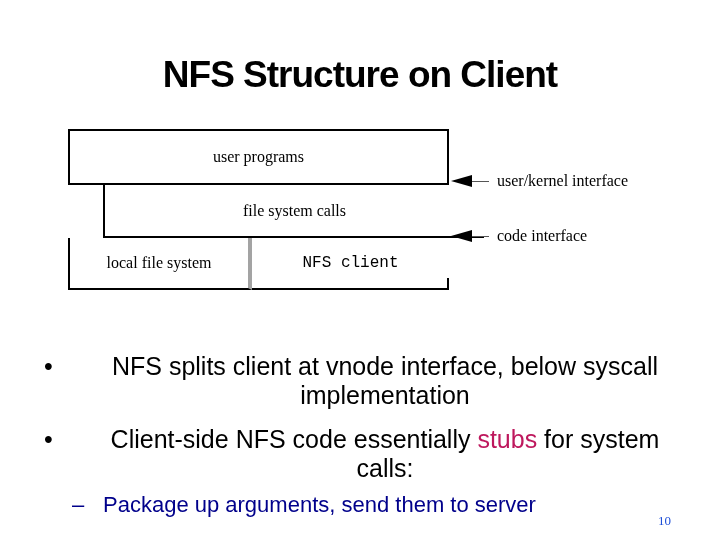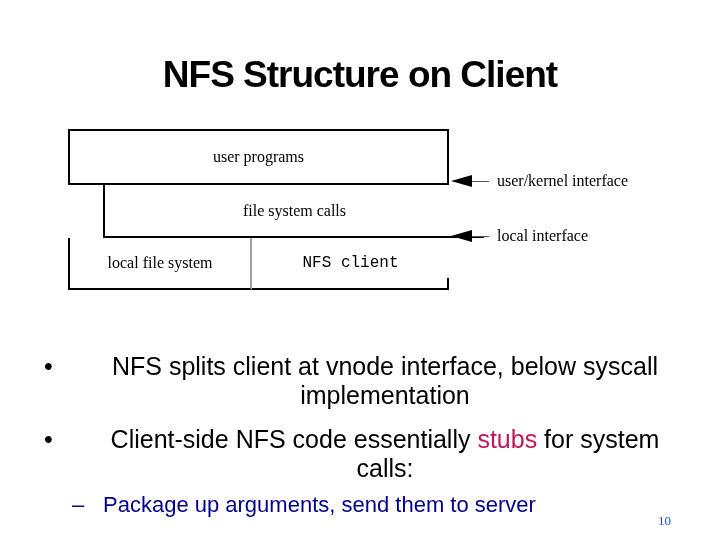--- a/index.html
+++ b/index.html
@@ -25,21 +25,21 @@
   .dbox {
     position: absolute;
     box-sizing: border-box;
     display: flex; align-items: center; justify-content: center;
     font-family: "Liberation Serif", serif;
     font-size: 16px; color: #000;
     background: #fff;
   }
   .box-user { left: 68px; top: 121px; width: 381px; height: 56px; border: 2px solid #000; }
   .box-fsc  { left: 68px; top: 177px; width: 381px; height: 53px; border-left: 2px solid #000; border-bottom: 2px solid #000; margin-left: 35px; }
-  .box-lfs  { left: 68px; top: 230px; width: 184px; height: 52px; border-left: 2px solid #000; border-right: 2px solid #a3a3a3; border-bottom: 2px solid #000; }
+  .box-lfs  { left: 68px; top: 230px; width: 184px; height: 52px; border-left: 2px solid #000; border-right: 4px solid #a3a3a3; border-bottom: 2px solid #000; }
   .box-nfs  { left: 252px; top: 230px; width: 197px; height: 52px; border-bottom: 2px solid #000; font-family: Liberation Mono, monospace; }
   .nfs-right-tick { position: absolute; left: 447px; top: 270px; width: 2px; height: 12px; background: #000; }
 
   
   .arrow-row { position: absolute; display: flex; align-items: center; height: 16px; }
   .arrow-row.uk { left: 451px; top: 165px; }
   .arrow-row.vn { left: 451px; top: 220px; }
   .tri {
     width: 0; height: 0;
     border-top: 6px solid transparent;
@@ -101,21 +101,21 @@
   <div class="nfs-right-tick"></div>
 
   <div class="arrow-row uk">
     <span class="tri"></span>
     <span class="tail"></span>
     <span class="arrow-label">user/kernel interface</span>
   </div>
   <div class="arrow-row vn">
     <span class="tri"></span>
     <span class="tail"></span>
-    <span class="arrow-label">local interface</span>
+    <span class="arrow-label">code interface</span>
   </div>
 
   <div class="bullet b1">
     <span class="marker">•</span>
     <span class="btext">NFS splits client at vnode interface, below syscall
 implementation</span>
   </div>
 
   <div class="bullet b2">
     <span class="marker">•</span>

